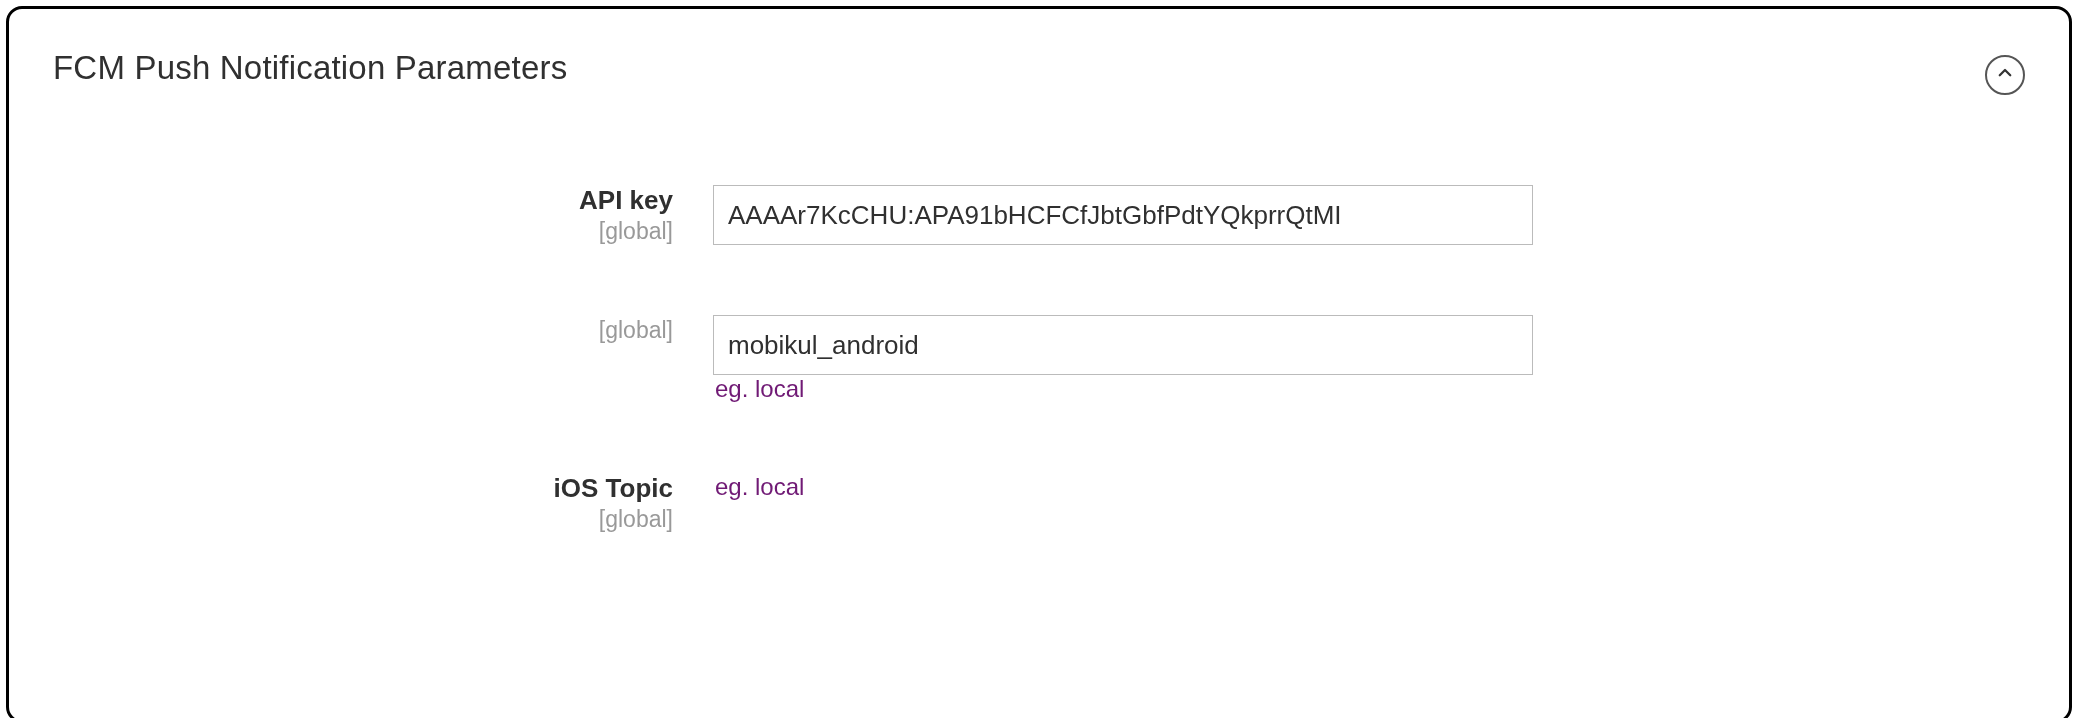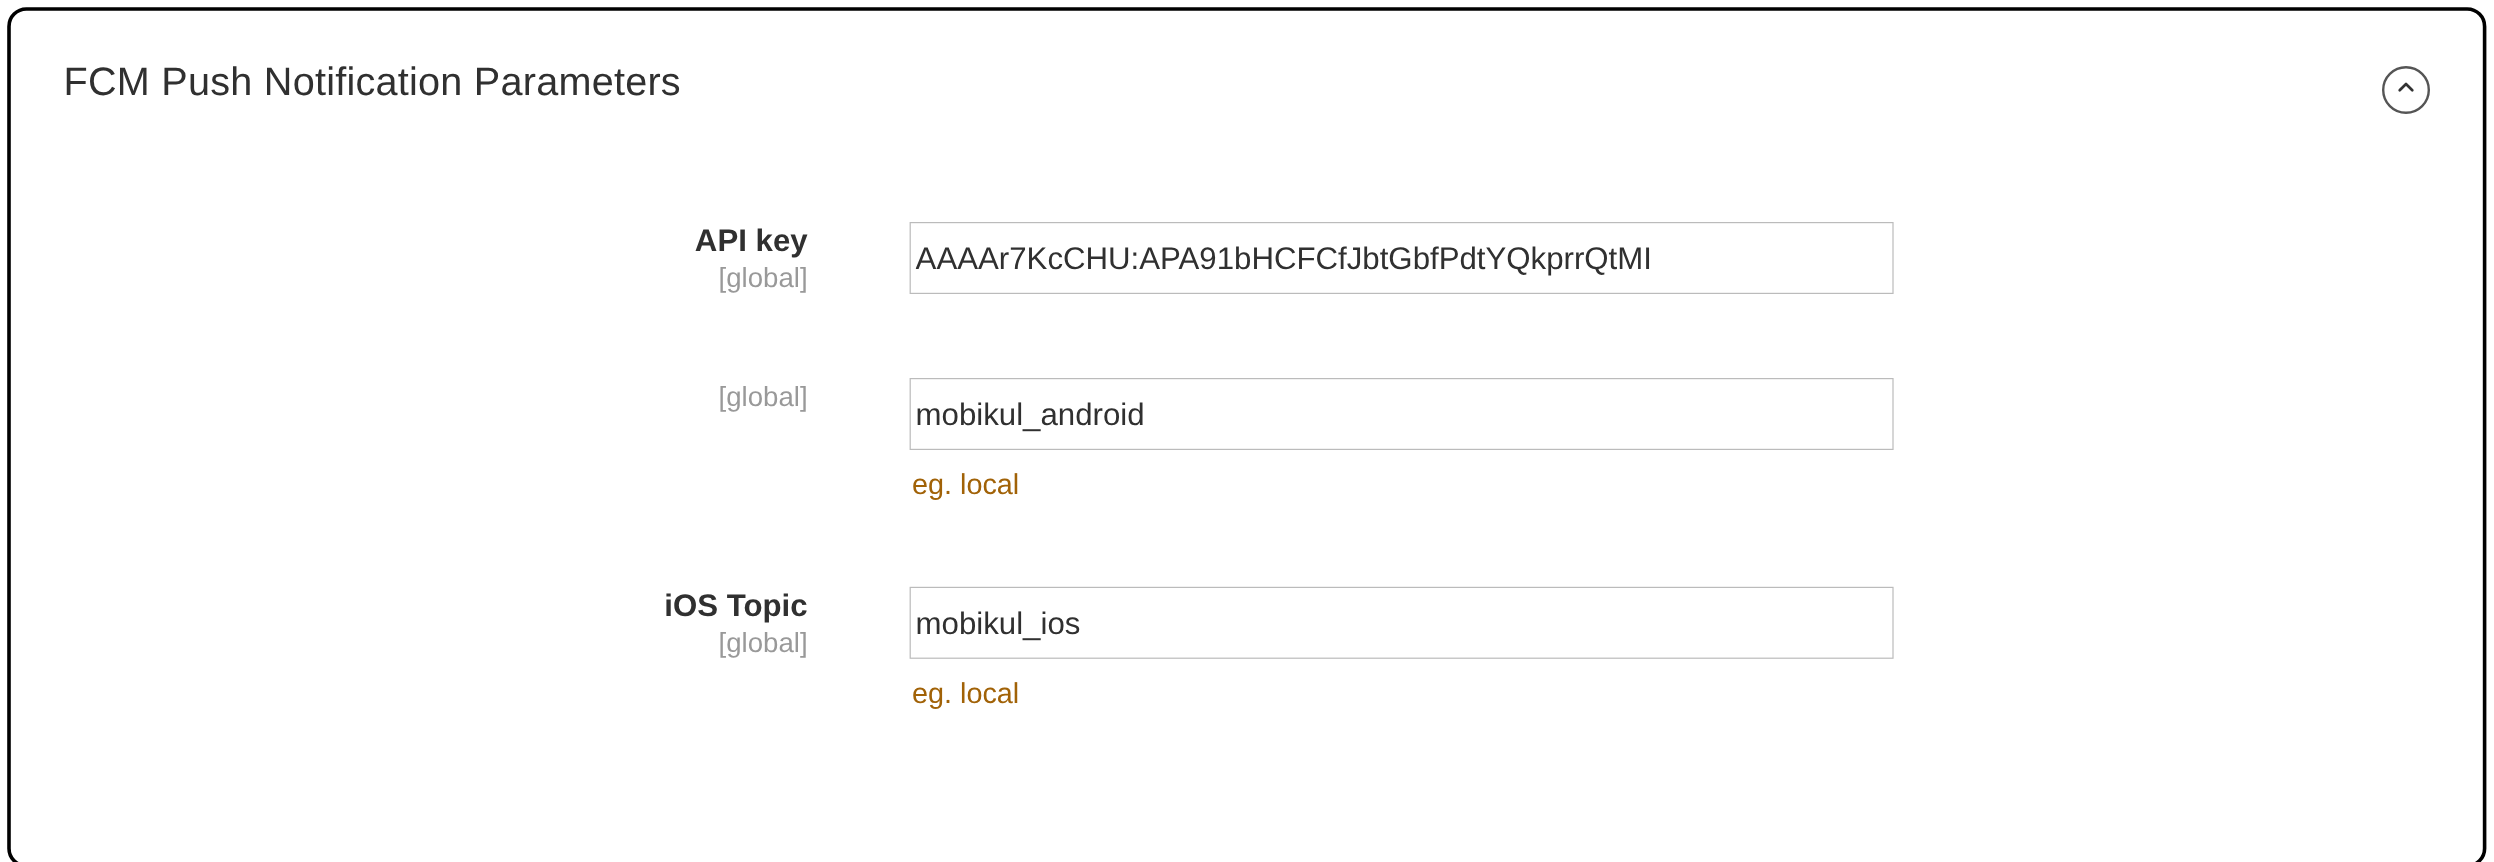--- a/index.html
+++ b/index.html
@@ -42,21 +42,20 @@
       flex-shrink: 0;
     }
     .collapse-btn svg { width: 18px; height: 18px; }
     .form-body {
       padding: 90px 44px 40px 44px;
     }
     .form-row {
       display: flex;
       align-items: flex-start;
       margin-bottom: 70px;
-      gap: 45px;
     }
     .form-row:last-child { margin-bottom: 0; }
     .label-col {
       width: 660px;
       text-align: right;
       padding-right: 40px;
       flex-shrink: 0;
     }
     .label-main {
       font-size: 26px;
@@ -70,30 +69,29 @@
       margin-top: 2px;
     }
     .input-col {
       flex: 0 0 auto;
     }
     .text-input {
       width: 820px;
       height: 60px;
       border: 1px solid #bbb;
       font-size: 26px;
-      padding: 0 4px;
+      padding: 0 14px;
       color: #303030;
       font-family: inherit;
       outline: none;
       background: #fff;
     }
     .hint {
       font-size: 24px;
-      color: #a16207;
-      margin-top: 16px;
+      color: #701a75;
       padding-left: 2px;
     }
   </style>
 </head>
 <body>
 
 <div class="panel">
   <div class="panel-header">
     <div class="panel-title">FCM Push Notification Parameters</div>
     <div class="collapse-btn">
@@ -126,19 +124,18 @@
         <div class="hint">eg. local</div>
       </div>
     </div>
 
     <div class="form-row">
       <div class="label-col">
         <div class="label-main">iOS Topic</div>
         <div class="label-scope">[global]</div>
       </div>
       <div class="input-col">
-        <input type="text" class="text-input" value="mobikul_ios" style="">
         <div class="hint">eg. local</div>
       </div>
     </div>
 
   </div>
 </div>
 
 </body></html>

